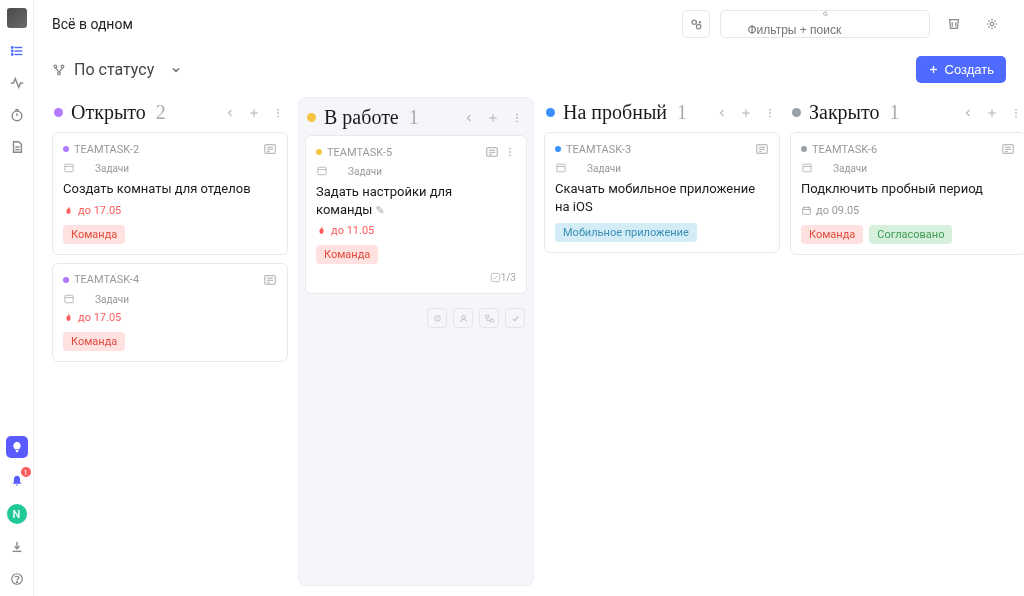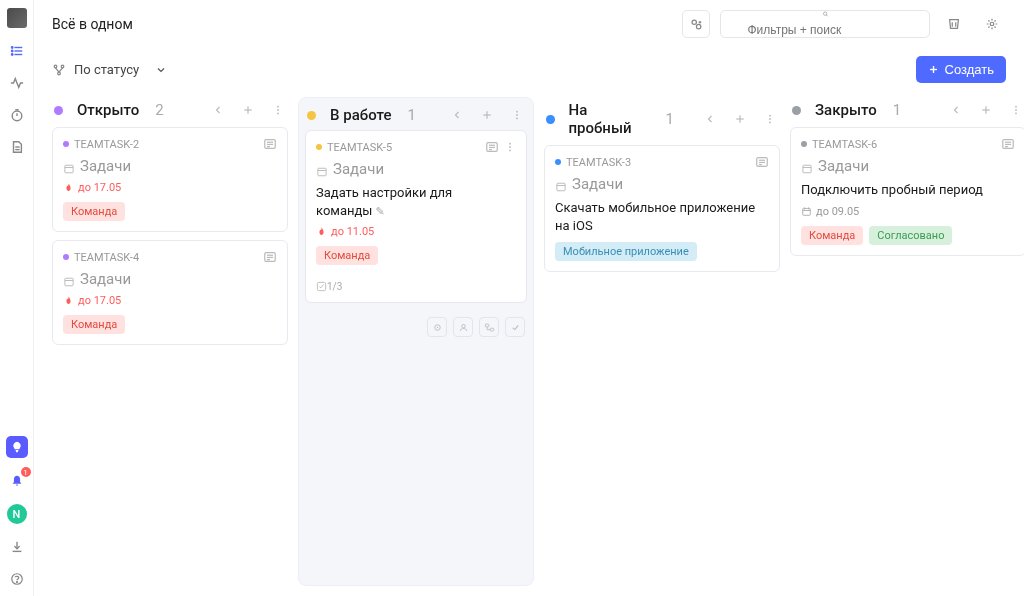--- a/index.html
+++ b/index.html
@@ -17,51 +17,51 @@
   .sb-user { width:20px; height:20px; border-radius:50%; background:#20c997; color:#fff; display:flex;align-items:center;justify-content:center; font-size:11px; font-weight:500;}
   
   .main { flex:1; display:flex; flex-direction:column; overflow:hidden; }
   .topbar { display:flex; align-items:center; padding: 10px 18px; gap:10px; }
   .topbar .title { font-size:14px; font-weight:400; color:#222; }
   .topbar .grow { flex:1; }
   .ico-btn { width:28px; height:28px; border:1px solid #e6e6e6; border-radius:5px; display:flex;align-items:center;justify-content:center;color:#888;cursor:pointer; }
   .search-box { display:flex; align-items:center; border:1px solid #e6e6e6; border-radius:5px; padding:0 8px; height:28px; width:210px; color:#888; gap:6px;flex-direction:column;}
   .search-box input { border:none; outline:none; font-size:12px; flex:1; color:#333; background:transparent;}
   .filterbar { display:flex; align-items:center; padding: 8px 18px 14px; gap:10px; }
-  .filterbar .sorter { display:flex; align-items:center; gap:8px; font-size:13px; color:#444; cursor:pointer;justify-content:center;}
+  .filterbar .sorter { display:flex; align-items:center; gap:8px; font-size:16px; color:#444; cursor:pointer;justify-content:center;}
   .filterbar .grow { flex:1; }
   .btn-create { background:#4f6bff; color:#fff; border:none; border-radius:5px; padding:6px 12px; font-size:13px; display:flex;align-items:center;gap:6px;cursor:pointer;text-align:right;}
   
   .board { flex:1; display:flex; gap:10px; padding: 0 18px 10px; overflow-x:auto; }
   .column { width:236px; flex-shrink:0; display:flex; flex-direction:column; }
-  .col-head { display:flex; align-items:center; gap:14px; padding: 4px 2px 8px; font-size:15px; font-weight:500;}
+  .col-head { display:flex; align-items:center; gap:8px; padding: 4px 2px 8px; font-size:20px; font-weight:500;font-family:Liberation Serif, serif;}
   .col-head .dot { width:9px;height:9px;border-radius:50%; }
   .col-head .count { color:#aaa; font-weight:400; margin-left:2px;}
   .col-head .grow { flex:1; }
   .col-head .cbtn { color:#bbb; cursor:pointer; font-size:14px; padding:0 2px;}
   .col-body { display:flex; flex-direction:column; gap:8px; }
   .column.cur { background:#f5f6fa; border-radius:8px; padding:8px 6px; border:1px solid #eceef7;}
   .column.cur .col-head { padding:0 2px 6px; }
   .card { border:1px solid #e8e8ef; background:#fff; border-radius:6px; padding:9px 10px 10px; display:flex; flex-direction:column; gap:6px; position:relative; cursor:pointer;}
   .card-row1 { display:flex; align-items:center; gap:5px; font-size:11px; }
   .card-row1 .bullet { width:6px;height:6px;border-radius:50%; }
   .card-row1 .tid { color:#999; }
   .card-row1 .grow { flex:1; }
   .card-row1 .desc-ico { color:#bbb; font-size:13px;}
-  .card-row2 { display:flex; align-items:flex-end; gap:5px; font-size:15px; color:#999;}
+  .card-row2 { display:flex; align-items:flex-end; gap:20px; font-size:10px; color:#999;}
   .card-title { font-size:13px; color:#1a1a1a; line-height:1.35; }
   .card-title .pen { color:#aaa; font-size:11px; margin-left:3px;}
   .card-due { display:flex; align-items:center; gap:4px; font-size:11px; color:#ff5c5c;}
   .card-due.gray { color:#999; }
   .tags { display:flex; gap:6px; flex-wrap:wrap; margin-top:2px;}
   .tag { font-size:11px; padding:3px 8px; border-radius:4px; }
   .tag-red { background:#ffe1df; color:#e34b3e; }
   .tag-blue { background:#d3ecf5; color:#3a8fb7; }
   .tag-green { background:#d6f0db; color:#3d9a56; }
-  .card-foot { display:flex; justify-content:flex-start; align-items:center; font-size:10px; color:#aaa; margin-top:10px;}
+  .card-foot { display:flex; justify-content:flex-end; align-items:center; font-size:10px; color:#aaa; margin-top:2px;}
   .actions-row { display:flex; justify-content:flex-end; gap:6px; padding:6px 2px 0;}
   .actions-row .ab { width:20px;height:20px;border:1px solid #e4e4ec;border-radius:4px;display:flex;align-items:center;justify-content:center;color:#aaa;font-size:11px;cursor:pointer;}
   svg { display:block; }
 </style>
 </head>
 <body>
 
 <div class="app">
 
   <div class="sidebar">
@@ -226,20 +226,21 @@
       </div>
       <div class="card-row2">
         <span>
                   <svg width="12" height="12" viewBox="0 0 16 16" fill="none">
                     <rect x="2.5" y="3" width="11" height="10" rx="1" stroke="#bbb" stroke-width="1.3"></rect>
                     <line x1="2.5" y1="6" x2="13.5" y2="6" stroke="#bbb" stroke-width="1.3"></line>
                   </svg>
                 </span>
         <span>Задачи</span>
       </div>
+      <div class="card-title">Создать комнаты для отделов</div>
       <div class="card-due">
                 <svg width="11" height="11" viewBox="0 0 16 16" fill="none">
                   <path d="M8 2 C10 5 11 6 11 9 C11 11 9.5 13 8 13 C6.5 13 5 11 5 9 C5 7 6 6 6.5 5 C7 6.5 8 6 8 2 Z" fill="#ff5c5c"></path>
                 </svg>
                 <span>до 17.05</span>
               </div>
       <div class="tags">
                 <span class="tag tag-red">Команда</span>
               </div>
 

